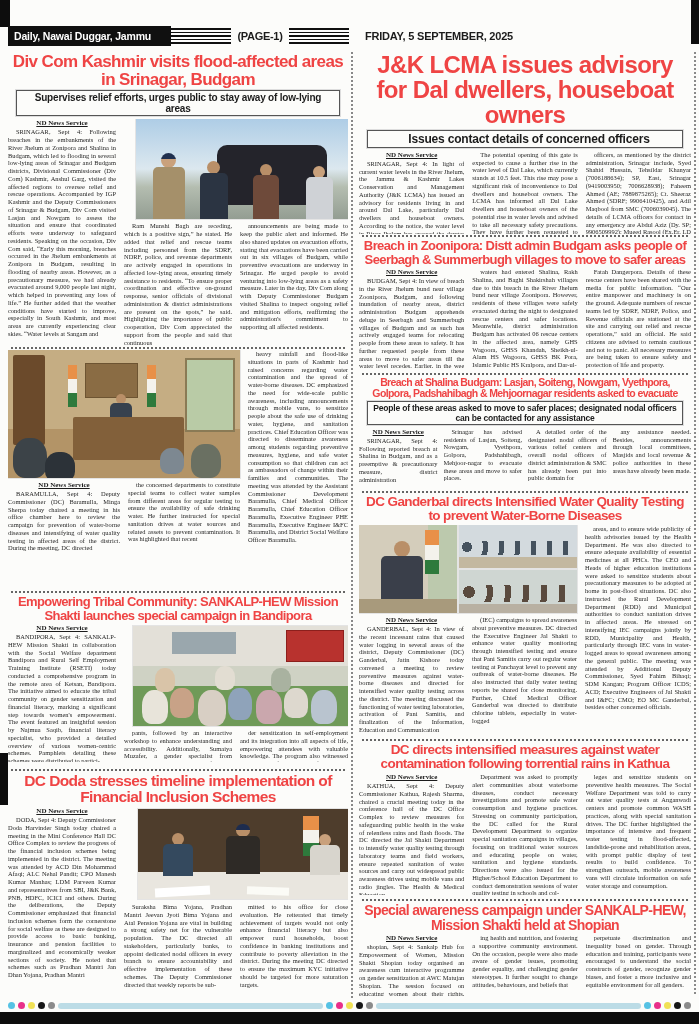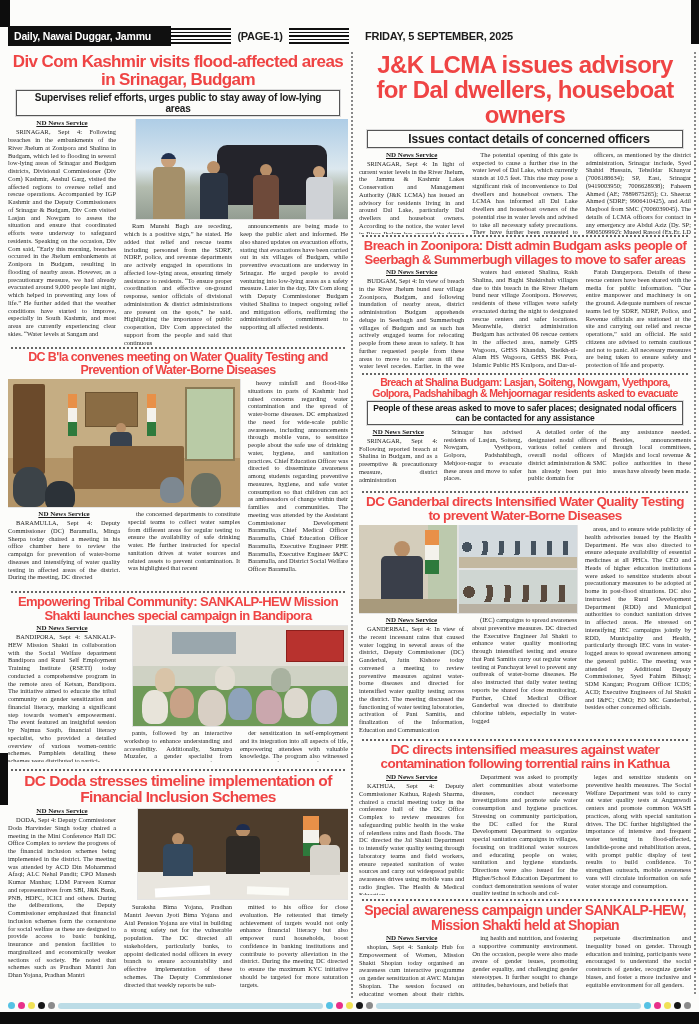--- a/index.html
+++ b/index.html
@@ -107,21 +107,20 @@
             </div>
             <div class="bcol" style="padding-top:103px;">
               <div class="btext">announcements are being made to keep the public alert and informed. He also shared updates on evacuation efforts, stating that evacuations have been carried out in six villages of Budgam, while preventive evacuations are underway in Srinagar. He urged people to avoid venturing into low-lying areas as a safety measure. Later in the day, Div Com along with Deputy Commissioner Budgam visited Shalina to inspect ongoing relief and mitigation efforts, reaffirming the administration's commitment to supporting all affected residents.</div>
             </div>
           </div>
         </div>
       </article>
       <div class="sep"></div>
 
       <article style="height:240px;">
-        <h1 class="hl" style="font-size:12.5px;">DC B'la convenes meeting on Water Quality Testing and Prevention of Water-Borne Diseases</h1>
         <div class="abody" style="height:208px;">
           <div style="position:absolute;right:0;top:0;width:100px;height:100%;overflow:hidden;">
             <div class="btext">heavy rainfall and flood-like situations in parts of Kashmir had raised concerns regarding water contamination and the spread of water-borne diseases. DC emphasized the need for wide-scale public awareness, including announcements through mobile vans, to sensitize people about the safe use of drinking water, hygiene, and sanitation practices. Chief Education Officer was directed to disseminate awareness among students regarding preventive measures, hygiene, and safe water consumption so that children can act as ambassadors of change within their families and communities. The meeting was attended by the Assistant Commissioner Development Baramulla, Chief Medical Officer Baramulla, Chief Education Officer Baramulla, Executive Engineer PHE Baramulla, Executive Engineer I&amp;FC Baramulla, and District Social Welfare Officer Baramulla.</div>
           </div>
           <div style="margin-right:108px;">
             <div class="photo" style="position:relative;width:100%;height:128px;">
               <div style="position:absolute;inset:0;background:linear-gradient(180deg,#c5ad83 0 62%,#b39467 62% 100%);"></div>
               <div style="position:absolute;left:2%;top:4%;width:14%;height:70%;background:#6b4a2b;border-radius:2px;"></div>
               <div style="position:absolute;right:2%;top:6%;width:20%;height:55%;background:#b9cba6;border:2px solid #8a7a55;"></div>
               <div class="flagpole" style="left:26%;top:12%;height:42px;">

